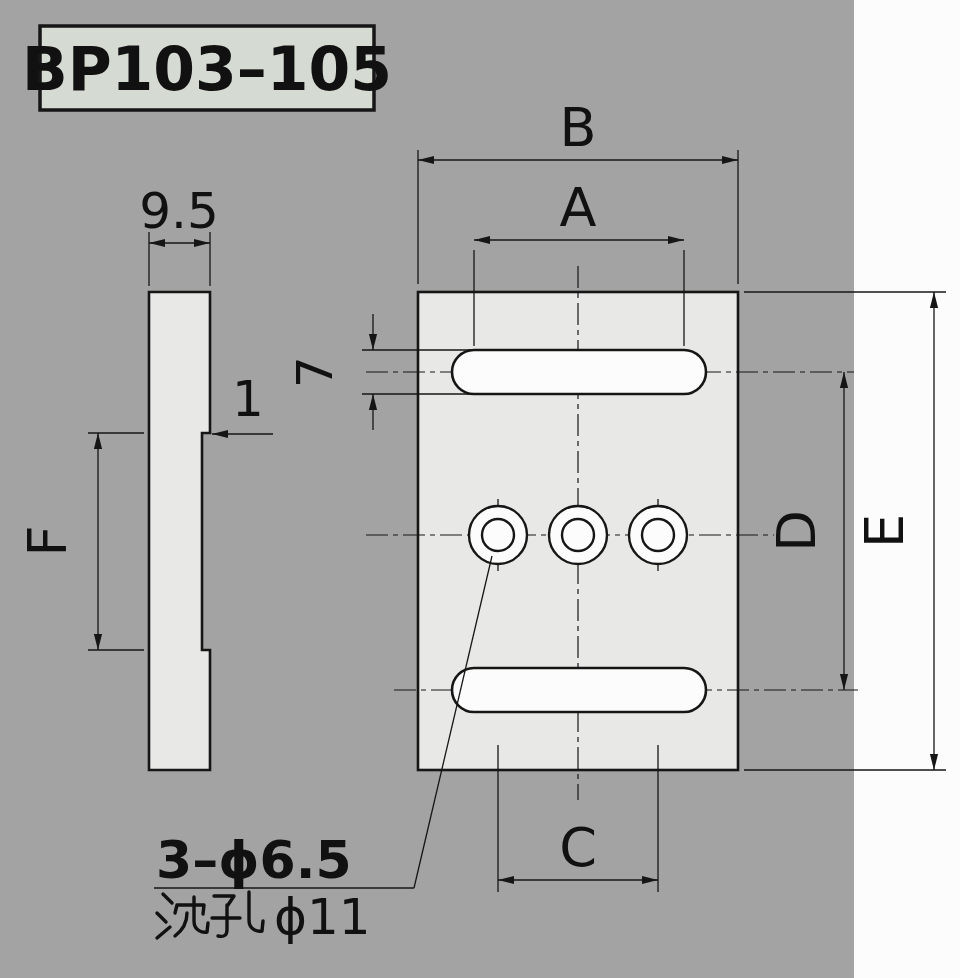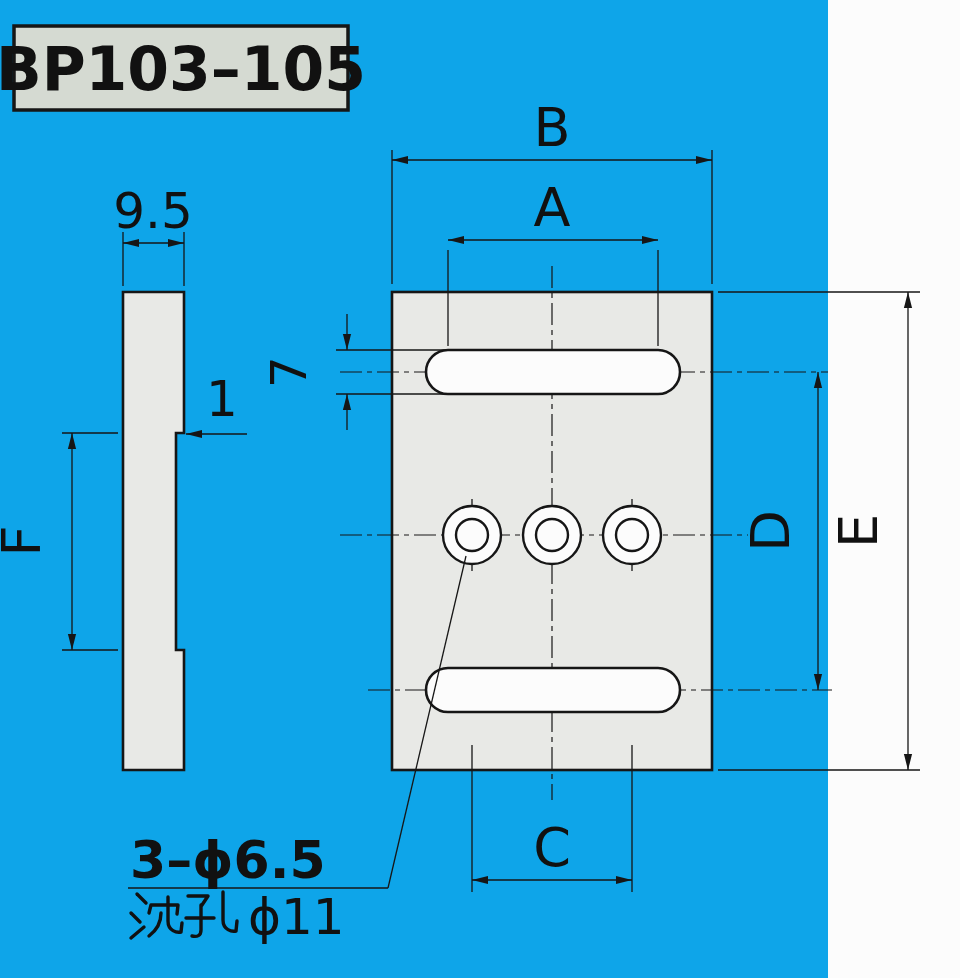--- a/index.html
+++ b/index.html
@@ -1,16 +1,16 @@
 <!DOCTYPE html>
 <html><head>
 <meta charset="utf-8">
 <style>
   html,body{margin:0;padding:0;background:#fcfcfc;}
-  .canvas{position:relative;width:828px;height:978px;background:#0ea5e9;font-family:"DejaVu Sans",sans-serif;}
+  .canvas{position:relative;width:828px;height:978px;background:#a3a3a3;font-family:"DejaVu Sans",sans-serif;padding-left:26px;}
   svg{display:block;}
   .part{fill:#e8e9e6;stroke:#161616;stroke-width:2.6;stroke-linejoin:miter;}
   .hole{fill:#fcfcfc;stroke:#161616;stroke-width:2.4;}
   .slot{fill:#fcfcfc;stroke:#161616;stroke-width:2.6;}
   .thin{stroke:#161616;stroke-width:1.3;fill:none;}
   .cl{stroke:#161616;stroke-width:1.2;fill:none;stroke-dasharray:22 5 5 5;}
   .dim{stroke:#161616;stroke-width:1.3;fill:none;marker-start:url(#arr);marker-end:url(#arr);}
   .dimend{stroke:#161616;stroke-width:1.3;fill:none;marker-end:url(#arr);}
   .dimtext{font-family:"DejaVu Sans",sans-serif;fill:#111;}
   .glyph{fill:none;stroke:#111;stroke-width:3.4;stroke-linecap:round;stroke-linejoin:round;}

